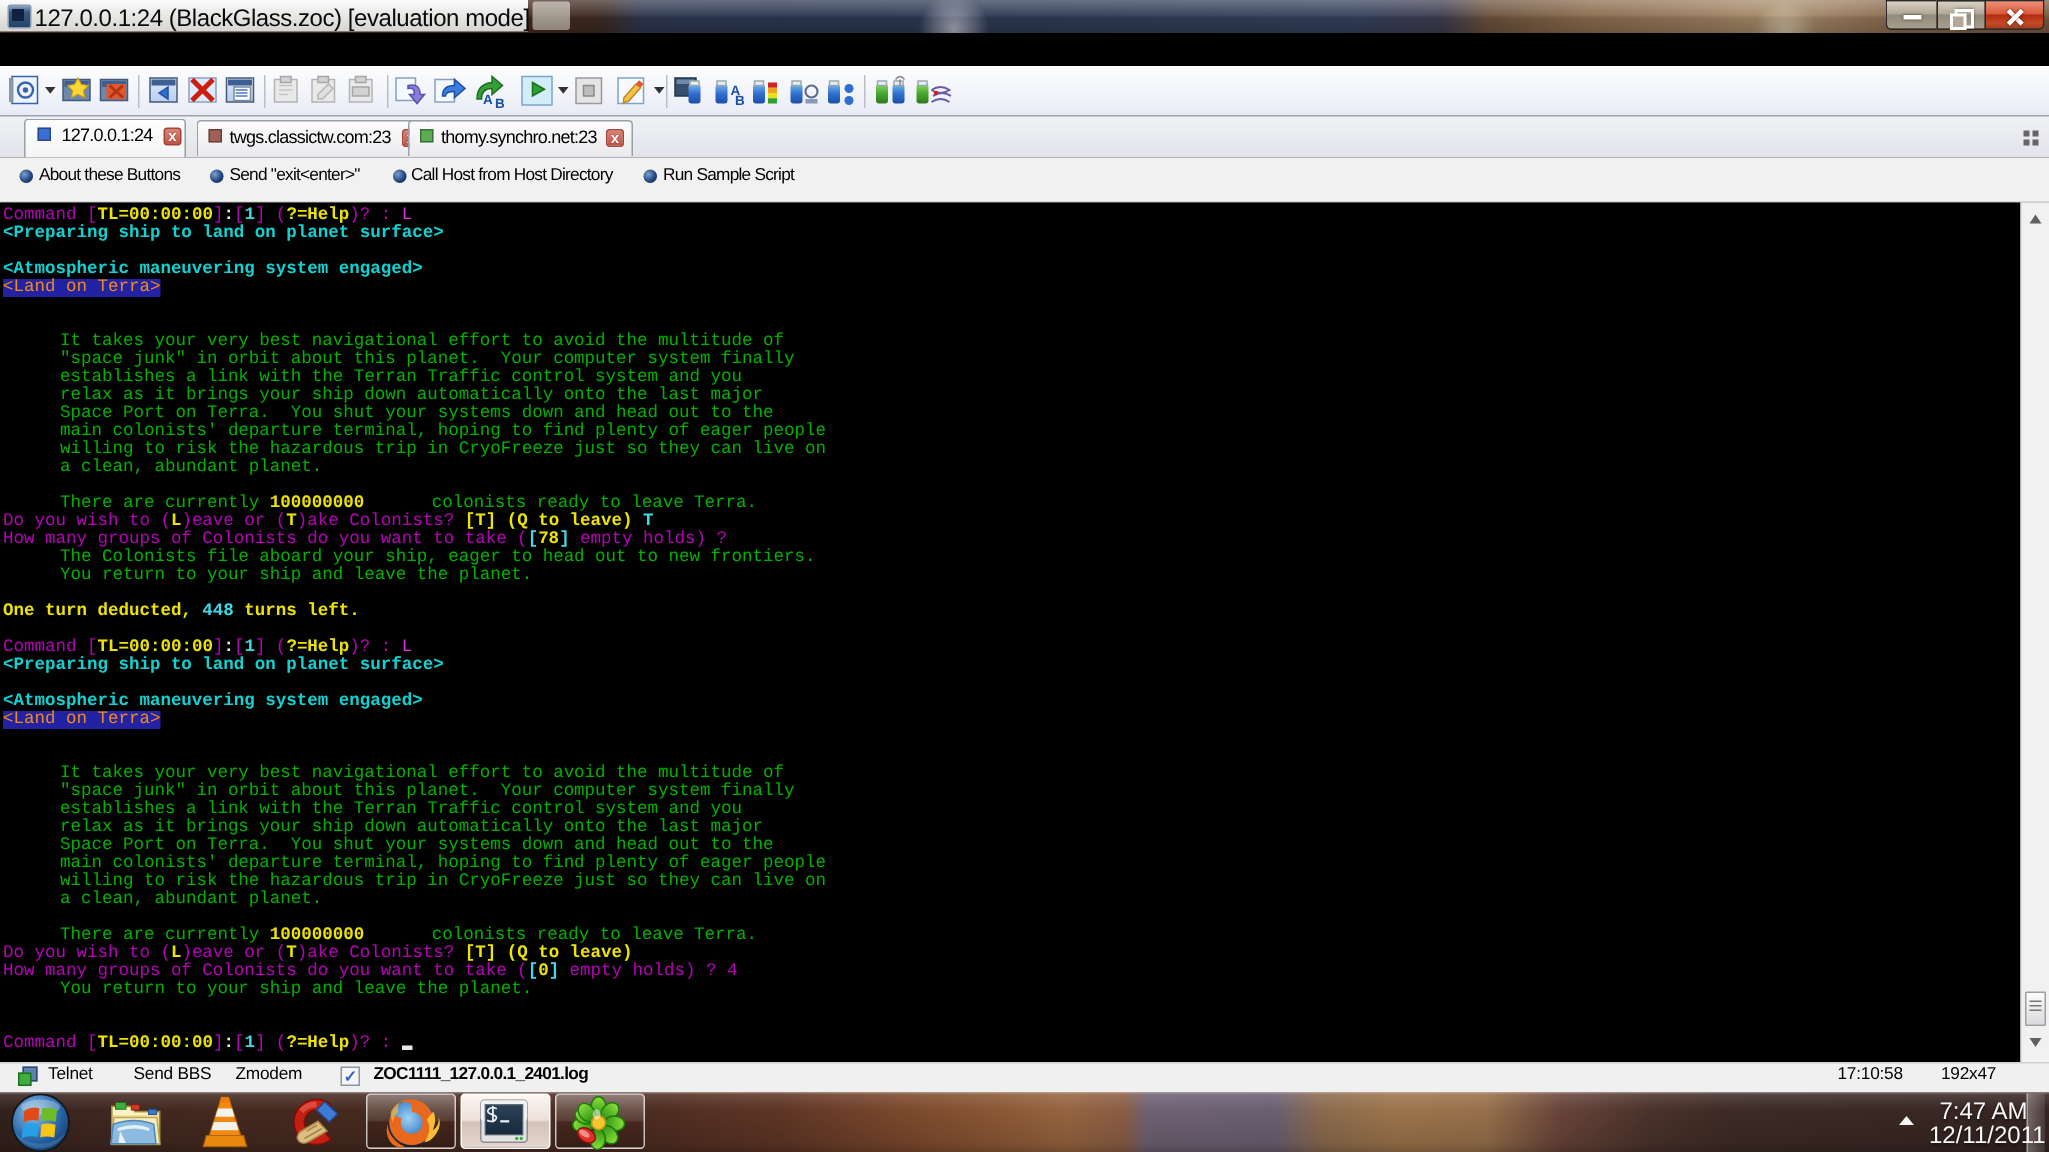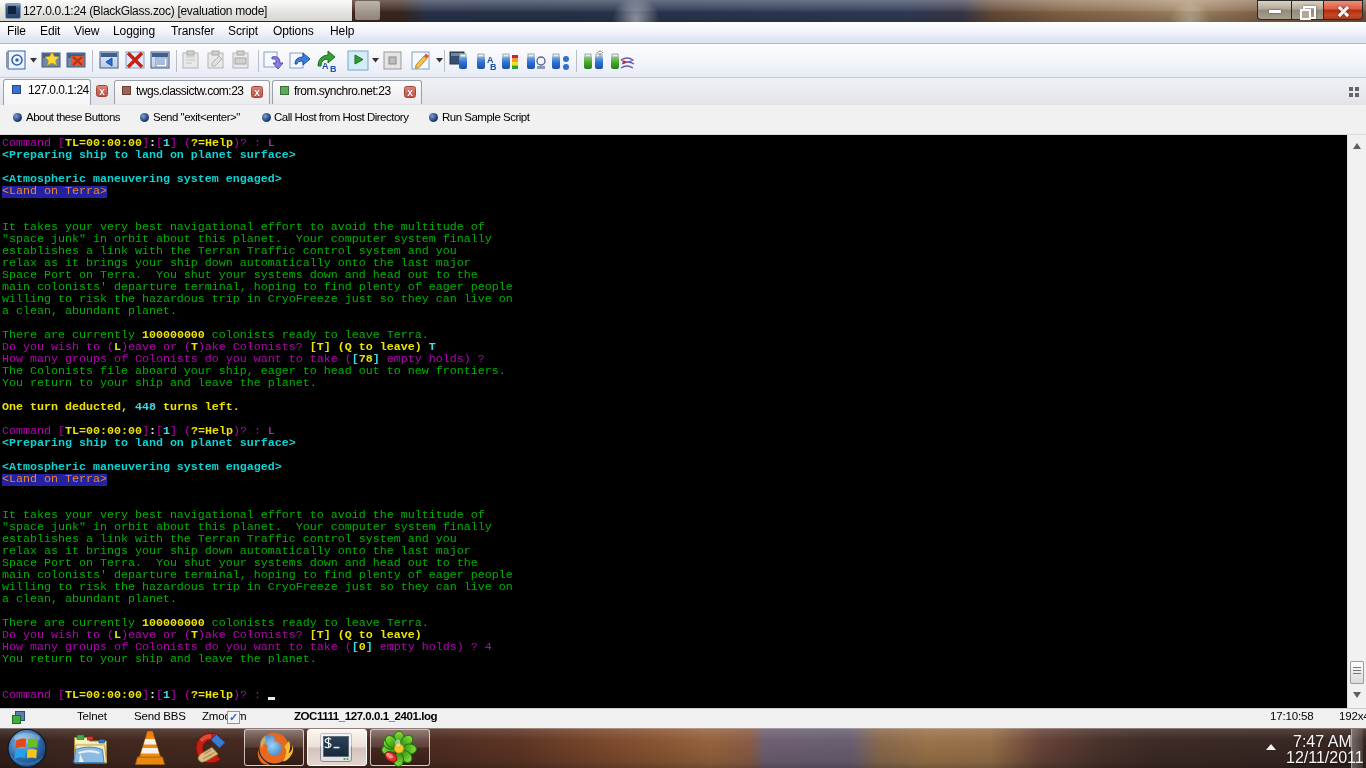--- a/index.html
+++ b/index.html
@@ -10,21 +10,21 @@
 background:
  radial-gradient(circle 34px at 636px 20px, rgba(195,198,208,.85), rgba(195,198,208,0) 70%),
  radial-gradient(circle 30px at 1190px 22px, rgba(230,220,200,.6), rgba(230,220,200,0) 70%),
  linear-gradient(90deg,#4a2e24 0px,#46291f 352px,#3d2a22 400px,#2d3750 428px,#2b3650 520px,#2e3a55 700px,#33405c 900px,#3e3c4e 962px,#6b503c 992px,#8a6b4c 1060px,#96785a 1120px,#a98e6c 1190px,#8a6b50 1260px,#7a5a42 1366px);}
 #tbar::after{content:"";position:absolute;left:0;top:0;width:100%;height:100%;
 background:linear-gradient(180deg,rgba(255,255,255,.28),rgba(255,255,255,.06) 45%,rgba(0,0,0,.10) 55%,rgba(0,0,0,.22));}
 #tpill{left:0;top:0;width:352px;height:21px;background:linear-gradient(180deg,#fbfbfb,#e3e3e1 60%,#d6d5d2);z-index:3;}
 #tbox{left:355px;top:1px;width:25px;height:19px;background:linear-gradient(180deg,#cac4bc,#9f968a);border-radius:2px;z-index:3;opacity:.85;}
 #ticon{left:5px;top:3px;width:14px;height:14px;background:linear-gradient(180deg,#8aa6c4,#3a587a 30%,#24456b);border:1px solid #8a9ab0;border-radius:2px;z-index:4;}
 #ticon::after{content:"";position:absolute;left:2px;top:2px;width:8px;height:8px;background:#0f2340;}
-#ttext{left:23px;top:4px;font-size:12px;color:#0a0a0a;z-index:4;letter-spacing:-0.3px;text-align:right;}
+#ttext{left:23px;top:4px;font-size:16px;color:#0a0a0a;z-index:4;letter-spacing:-0.3px;text-align:right;}
 
 #capbtns{left:1257px;top:0;width:106px;height:21px;z-index:5;}
 .cb{position:absolute;top:0;height:20px;border:1px solid #2a2a2a;box-sizing:border-box;}
 #cb-min{left:0;width:34px;background:linear-gradient(180deg,#d8d2c6,#b3a897 45%,#928a7c 50%,#a99e8d);border-radius:0 0 0 4px;border-right:none;}
 #cb-max{left:34px;width:33px;background:linear-gradient(180deg,#d8d2c6,#b3a897 45%,#928a7c 50%,#a99e8d);}
 #cb-cls{left:67px;width:39px;background:linear-gradient(180deg,#ee8e76,#da5c40 45%,#b52c10 50%,#c24a28 80%,#a83a1c);border-radius:0 0 4px 0;border-left:none;}
 #g-min{left:11px;top:9px;width:12px;height:3px;background:#fff;box-shadow:0 0 2px rgba(0,0,0,.7);}
 #g-max1{left:11px;top:5px;width:9px;height:9px;border:2px solid #fff;background:transparent;box-shadow:0 0 2px rgba(0,0,0,.5);}
 #g-max2{left:8px;top:8px;width:7px;height:7px;border:2px solid #fff;background:#b3a897;}
 
@@ -46,32 +46,32 @@
 .btx{position:absolute;top:111px;font-size:11.5px;color:#000;letter-spacing:-0.5px;}
 
 #term{left:0;top:135px;width:1347px;height:573px;background:#000;}
 #tpre{position:absolute;left:2px;top:1.5px;margin:0;font-family:"Liberation Mono",monospace;font-size:11.67px;line-height:12px;white-space:pre;}
 #tpre i{font-style:normal;}
 .m{color:#b800b8;}
 .M{color:#d935d9;}
 .y{color:#ece300;font-weight:bold;}
 .c{color:#3fd9e8;font-weight:bold;}
 .C{color:#10d2d2;font-weight:bold;}
-.g{color:#00b200;}
+.g{color:#00b200;margin-left:38px;}
 .w{color:#f0f0f0;font-weight:bold;}
 .o{color:#ef8a20;}
 #cur{position:absolute;display:inline-block;width:7px;height:3px;background:#e8e8e8;margin-top:8px;}
 
 #sbar{left:1347px;top:135px;width:19px;height:573px;background:#f1f1f2;border-left:1px solid #e0e0e0;box-sizing:border-box;}
 .sarr{position:absolute;left:5px;width:0;height:0;border-left:4.5px solid transparent;border-right:4.5px solid transparent;}
 #sthumb{position:absolute;left:2px;top:526px;width:14px;height:23px;background:linear-gradient(180deg,#fdfdfd,#d9dadc);border:1px solid #9b9da1;border-radius:1px;box-sizing:border-box;}
 #sthumb::after{content:"";position:absolute;left:2px;top:5px;width:8px;height:1px;background:#777;box-shadow:0 3px 0 #777,0 6px 0 #777;}
 
 #sbot{left:0;top:708px;width:1366px;height:20px;background:#f0f0f0;border-top:1px solid #cfcfcf;box-sizing:border-box;}
-.stx{position:absolute;top:710px;font-size:11.5px;color:#000;letter-spacing:-0.15px;margin-left:45px;}
+.stx{position:absolute;top:710px;font-size:11.5px;color:#000;letter-spacing:-0.15px;}
 
 #task{left:0;top:728px;width:1366px;height:40px;
 background:linear-gradient(90deg,#33201b 0px,#3f2720 60px,#44291f 160px,#472a20 300px,#4d2c21 430px,#5e3525 520px,#7a482c 600px,#8a5634 660px,#96643e 710px,#8a5d46 750px,#6e6173 765px,#6a5f72 850px,#8a6a4e 880px,#9c744a 930px,#97704a 990px,#68443a 1040px,#4a322b 1100px,#3e2b25 1150px,#392823 1260px,#362521 1366px);}
 #task::before{content:"";position:absolute;left:0;top:0;width:100%;height:1px;background:rgba(210,200,195,.42);z-index:3;}
 #task::after{content:"";position:absolute;left:0;top:0;width:100%;height:100%;
 background:linear-gradient(180deg,rgba(255,255,255,.14),rgba(255,255,255,0) 30%,rgba(0,0,0,.12) 85%,rgba(0,0,0,.25));}
 .tbtn{position:absolute;top:1px;width:60px;height:37px;border:1px solid rgba(255,255,255,.7);border-radius:3px;background:linear-gradient(180deg,rgba(255,255,255,.30),rgba(255,255,255,.10) 48%,rgba(60,30,25,.18) 52%,rgba(30,15,12,.30));box-sizing:border-box;z-index:1;}
 #tb-act{background:linear-gradient(180deg,#fdf6f1,#ecdfd8 48%,#d3c2ba 52%,#e4d6cf);border-color:#fff;}
 #trayarrow{position:absolute;left:1266px;top:744px;width:0;height:0;border-left:5px solid transparent;border-right:5px solid transparent;border-bottom:6px solid #f5f5f5;z-index:3;}
 .traytx{position:absolute;color:#f7f7f7;font-size:16px;z-index:3;text-shadow:0 1px 2px rgba(0,0,0,.6);}
@@ -92,30 +92,20 @@
   <div id="cb-max" class="cb">
         <div id="g-max1" class="abs"></div>
         <div id="g-max2" class="abs"></div>
       </div>
   <div id="cb-cls" class="cb">
         <div class="abs" style="left:13px;top:9px;width:13px;height:3px;background:#fff;transform:rotate(45deg);box-shadow:0 0 2px rgba(60,0,0,.8);"></div>
         <div class="abs" style="left:13px;top:9px;width:13px;height:3px;background:#fff;transform:rotate(-45deg);box-shadow:0 0 2px rgba(60,0,0,.8);"></div>
       </div>
 </div>
 
-<div id="mbar" class="abs">
-  <div class="mi" style="left:7px">File</div>
-  <div class="mi" style="left:40px">Edit</div>
-  <div class="mi" style="left:74px">View</div>
-  <div class="mi" style="left:113px">Logging</div>
-  <div class="mi" style="left:171px">Transfer</div>
-  <div class="mi" style="left:228px">Script</div>
-  <div class="mi" style="left:273px">Options</div>
-  <div class="mi" style="left:330px">Help</div>
-</div>
 
 <div id="tools" class="abs">
       <svg width="650" height="34" style="position:absolute;left:0;top:0">
 <defs>
 <linearGradient id="jar" x1="0" y1="0" x2="0" y2="1">
             <stop offset="0" stop-color="#7db4ef"></stop>
             <stop offset=".5" stop-color="#2f6fd0"></stop>
             <stop offset="1" stop-color="#1b4fa8"></stop>
           </linearGradient>
 <linearGradient id="jag" x1="0" y1="0" x2="0" y2="1">
@@ -229,33 +219,33 @@
 <path d="M597 9 q3 -4 6 0 M600 9 l0 4" stroke="#888" fill="none"></path>
 
 <rect x="611" y="12" width="8" height="13" rx="2" fill="url(#jag)"></rect>
         <rect x="612" y="10" width="6" height="3" fill="#e8eef6" stroke="#9aa"></rect>
 <path d="M621 16 q6 -4 12 0 q-6 4 -12 0 M622 20 q6 -4 12 0 M621 24 q6 -4 12 0" stroke="#6a5aa8" fill="none" stroke-width="1.3"></path>
 <circle cx="624" cy="18" r="1.5" fill="#d02020"></circle>
 </svg>
 </div>
 
 <div id="tabs" class="abs">
-  <div id="tab1" class="tab" style="left:3px;width:88px;">
+  <div id="tab1" class="tab" style="left:16px;width:108px;">
     <div class="tsq" style="left:8px;background:#3b6fd4;"></div>
     <div class="ttx" style="left:24px;">127.0.0.1:24</div>
     <div class="tx" style="left:92px;">x</div>
   </div>
-  <div class="tab" style="left:114px;width:156px;">
+  <div class="tab" style="left:131px;width:156px;">
     <div class="tsq" style="left:7px;background:#a06258;"></div>
     <div class="ttx" style="left:21px;">twgs.classictw.com:23</div>
     <div class="tx" style="left:136px;">x</div>
   </div>
   <div class="tab" style="left:272px;width:150px;">
     <div class="tsq" style="left:7px;background:#5dab55;"></div>
-    <div class="ttx" style="left:21px;">from.synchro.net:23</div>
+    <div class="ttx" style="left:21px;">thomy.synchro.net:23</div>
     <div class="tx" style="left:131px;">x</div>
   </div>
 </div>
 <div id="tgrid" class="abs"></div>
 
 <div id="bbar" class="abs"></div>
 <div class="bdot" style="left:13px"></div>
     <div class="btx" style="left:26px">About these Buttons</div>
 <div class="bdot" style="left:140px"></div>
     <div class="btx" style="left:153px">Send "exit&lt;enter&gt;"</div>

